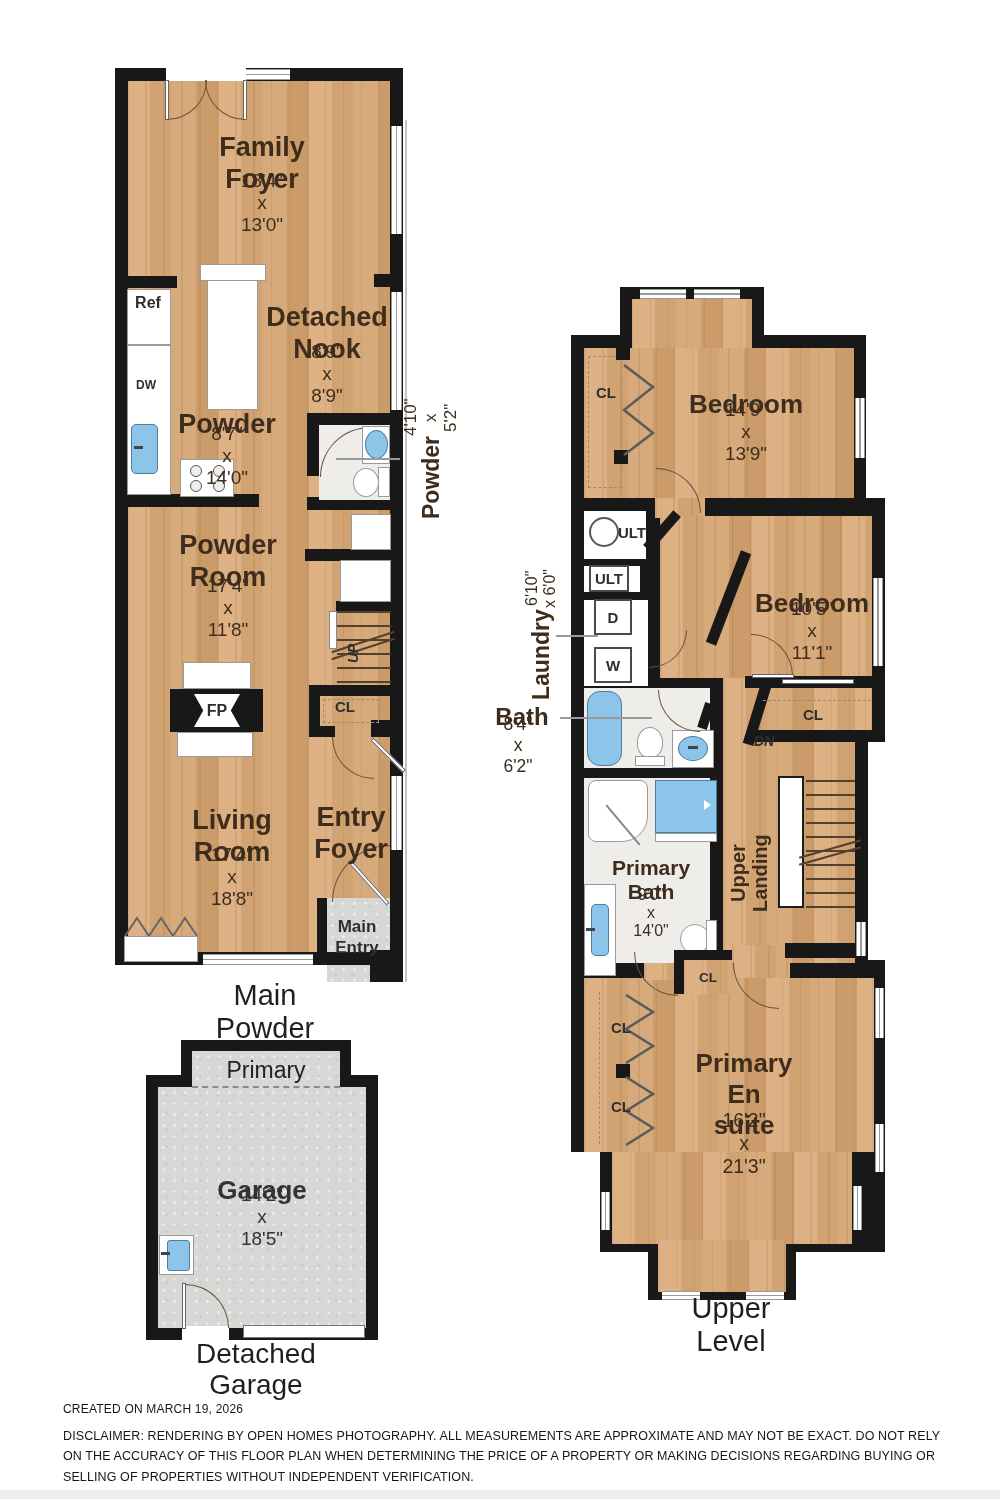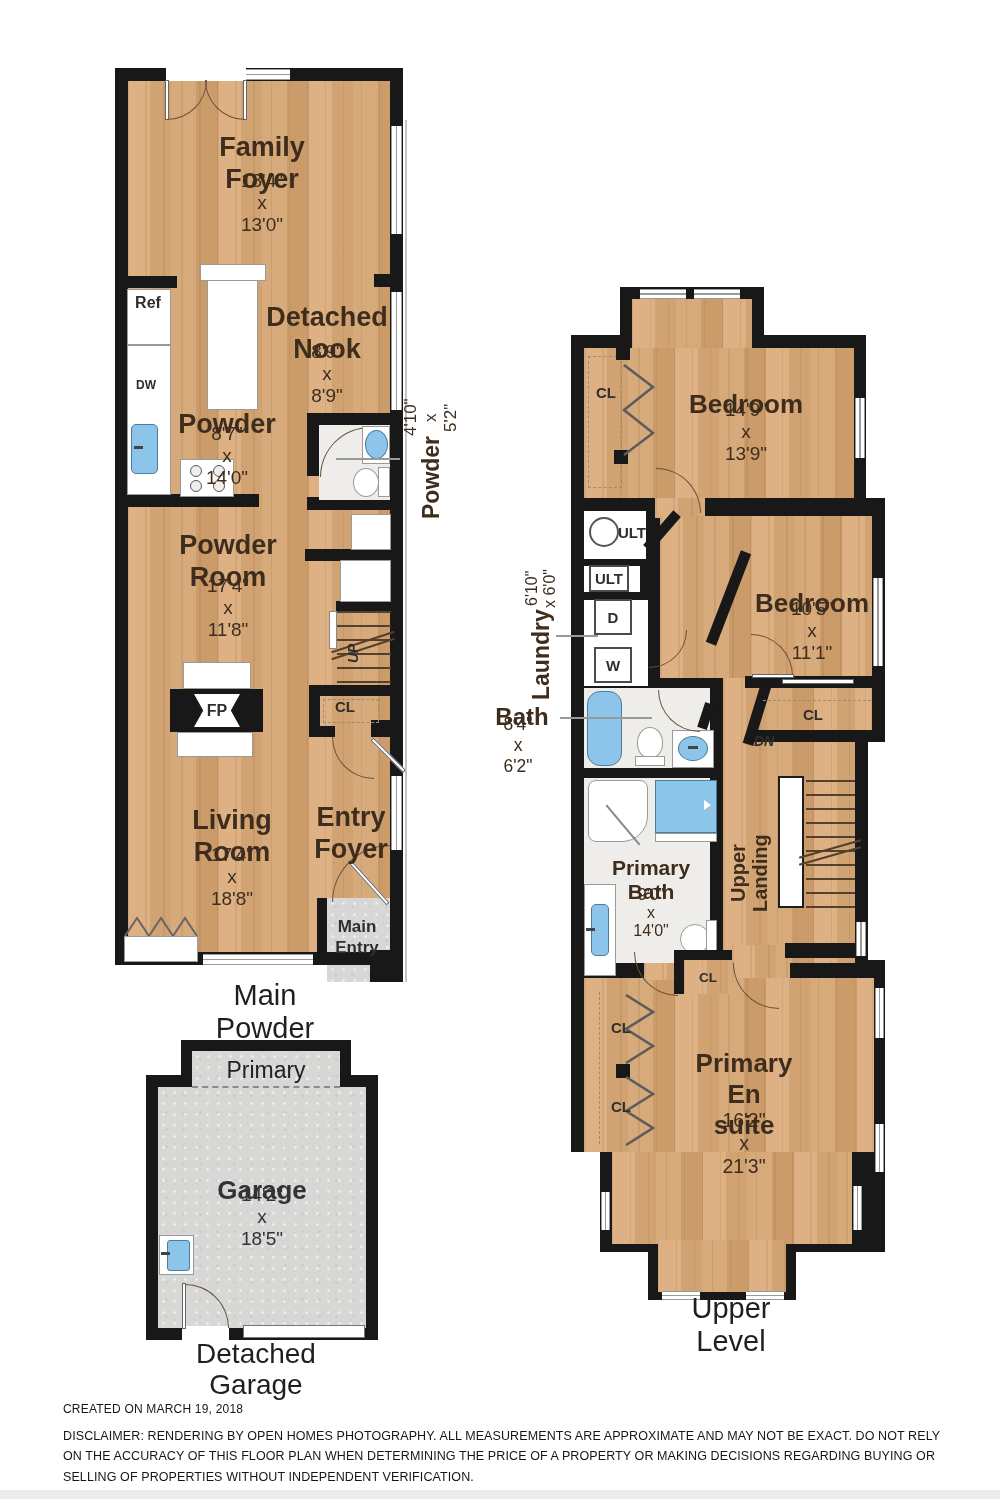--- a/index.html
+++ b/index.html
@@ -326,16 +326,16 @@
     <div class="winh" style="left:746px;top:1291px;width:38px;height:9px;"></div>
 
     <div class="lbl" style="left:746px;top:404px;font-size:26px;">Bedroom</div>
     <div class="lbl" style="left:746px;top:432px;font-size:19px;font-weight:400;">14'9" x 13'9"</div>
     <div class="lbl" style="left:744px;top:1094px;font-size:26px;line-height:31px;">Primary
 En suite</div>
     <div class="lbl" style="left:744px;top:1143px;font-size:19.5px;font-weight:400;">16'2" x 21'3"</div>
     <div class="lbl" style="left:731px;top:1325px;font-size:29px;color:#1f1f1f;font-weight:400;">Upper Level</div>
   </div>
 
-  <div class="footer" style="left:63px;top:1402px;font-size:12px;letter-spacing:.2px;">CREATED ON MARCH 19, 2018</div>
+  <div class="footer" style="left:63px;top:1402px;font-size:12px;letter-spacing:.2px;">CREATED ON MARCH 19, 2026</div>
   <div class="footer" style="left:63px;top:1426px;width:882px;font-size:12.5px;line-height:1.62;letter-spacing:.1px;">DISCLAIMER: RENDERING BY OPEN HOMES PHOTOGRAPHY. ALL MEASUREMENTS ARE APPROXIMATE AND MAY NOT BE EXACT. DO NOT RELY ON THE ACCURACY OF THIS FLOOR PLAN WHEN DETERMINING THE PRICE OF A PROPERTY OR MAKING DECISIONS REGARDING BUYING OR SELLING OF PROPERTIES WITHOUT INDEPENDENT VERIFICATION.</div>
   <div class="ab" style="left:0;top:1490px;width:1000px;height:9px;background:#ececec;"></div>
 </div>
 
 </body></html>

